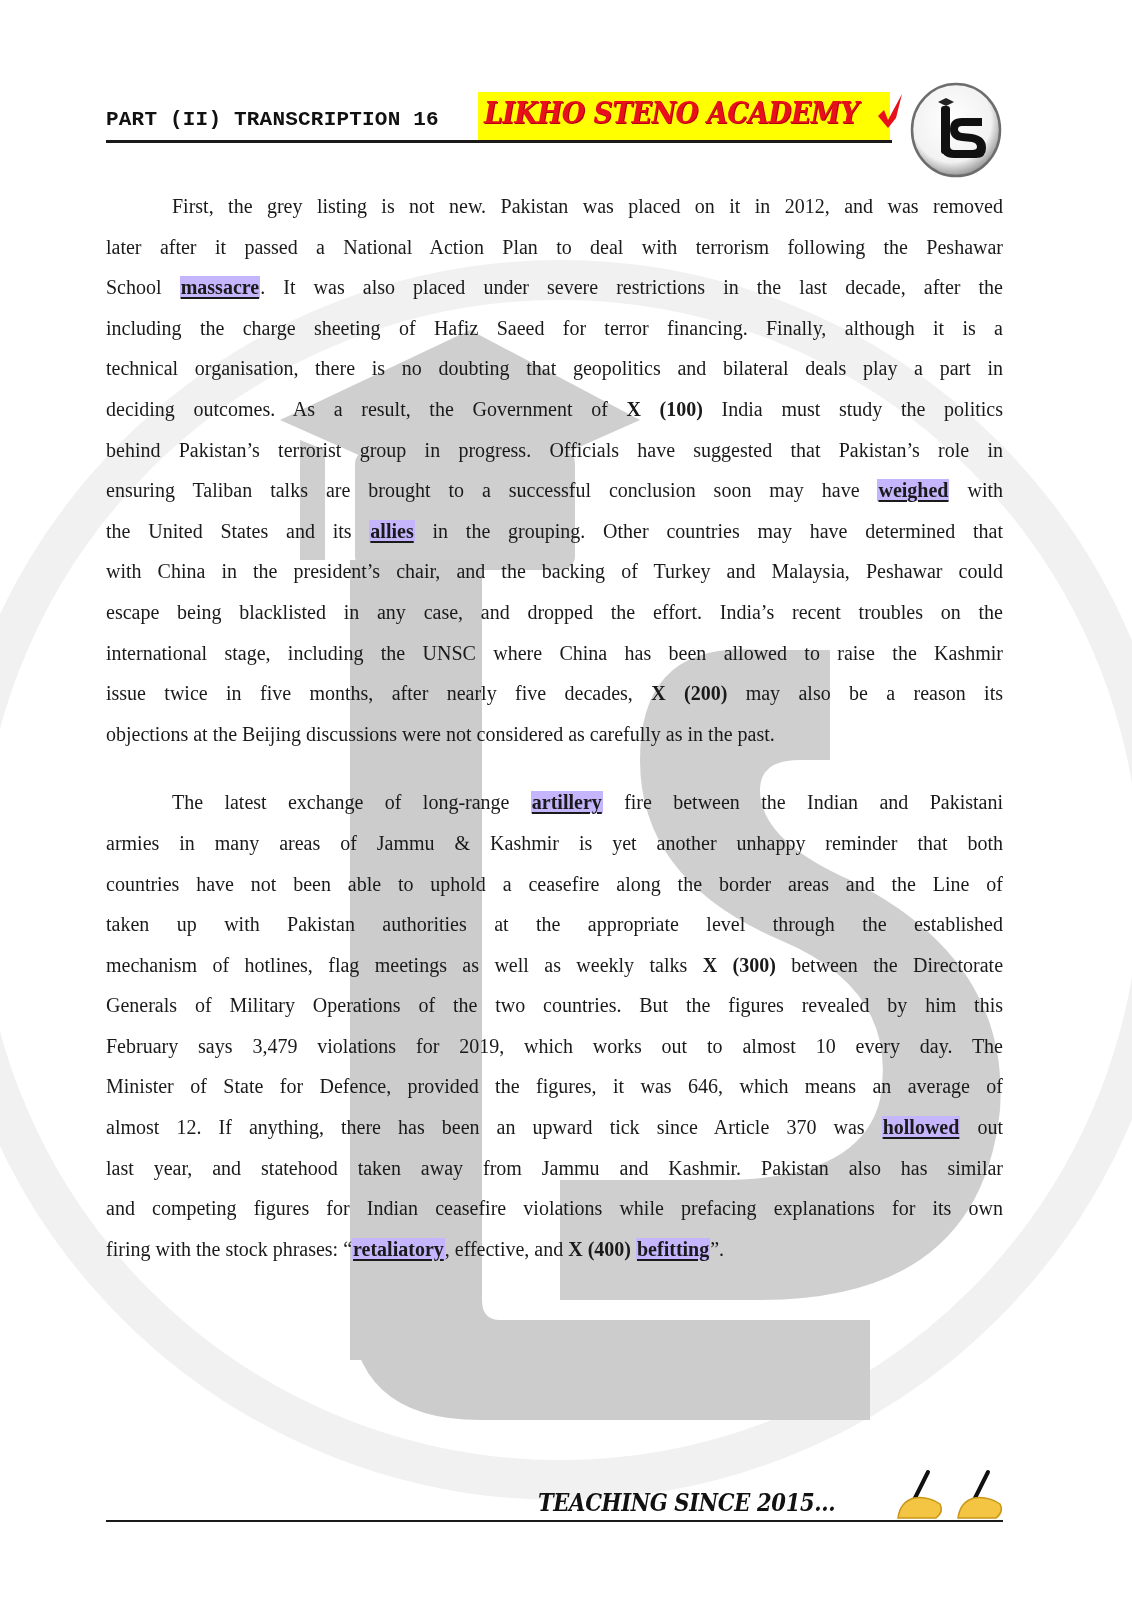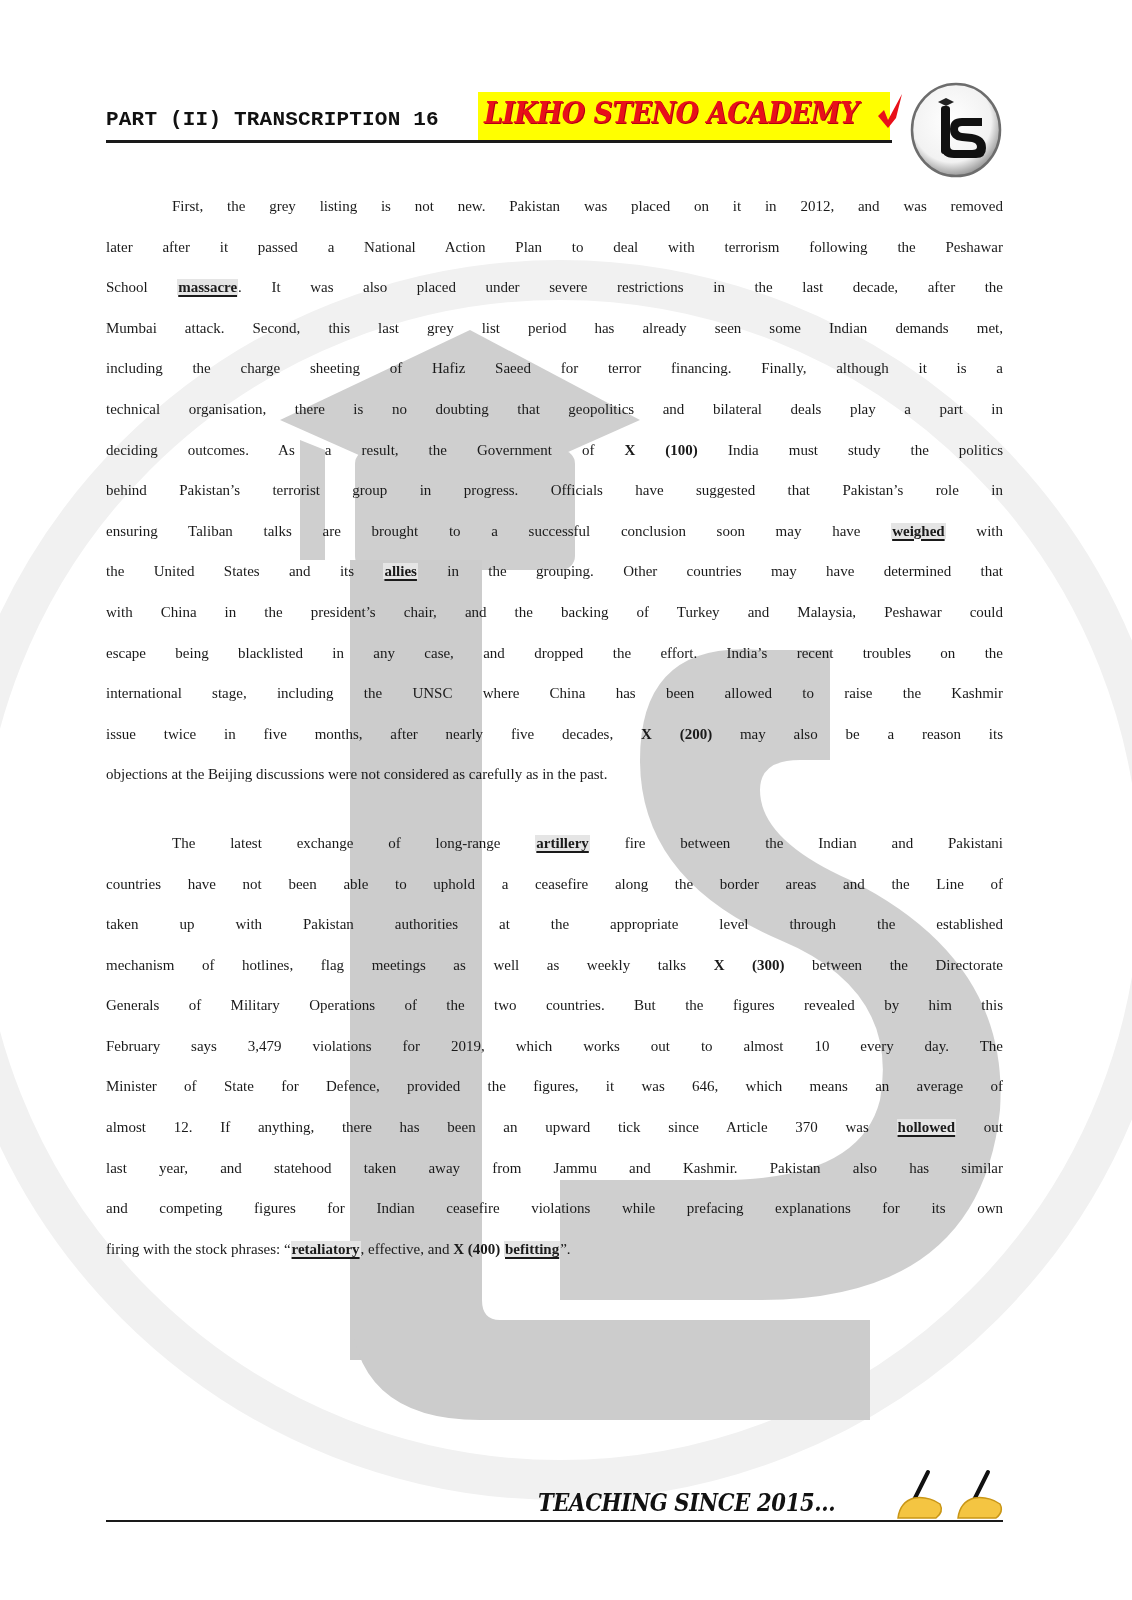--- a/index.html
+++ b/index.html
@@ -13,26 +13,26 @@
     .header-title { position: absolute; left: 0; top: 18px; font-family: Liberation Mono, monospace; font-weight: bold; font-size: 21px; letter-spacing: 0.2px; color: #111; }
     .brand-box { position: absolute; left: 372px; top: 2px; width: 412px; height: 48px; background: #ffff00; }
     .brand-text { position: absolute; left: 378px; top: 6px; font-family: "DejaVu Serif", serif; font-weight: bold; font-style: italic; font-size: 29px; letter-spacing: -0.5px; color: #e8101a; transform: scaleX(0.92); transform-origin: left center; white-space: nowrap; text-shadow: 1px 1px 0 #b00010; }
     .brand-tick { position: absolute; left: 770px; top: 0px; width: 28px; height: 40px; }
     .header-rule { position: absolute; left: 106px; top: 140px; width: 786px; height: 3px; background: #1a1a1a; z-index: 2; }
 
     .logo { position: absolute; left: 904px; top: 80px; width: 104px; height: 100px; z-index: 2; }
 
     
     .content { position: absolute; left: 106px; top: 186px; width: 897px; z-index: 1; }
-    .para { margin: 0; font-size: 15px; line-height: 40.6px; }
+    .para { margin: 0; font-size: 20px; line-height: 40.6px; }
     .para + .para { margin-top: 28px; }
     .line { display: block; text-align: justify; text-align-last: justify; white-space: nowrap; height: 40.6px; }
     .line.last { text-align-last: left; }
     .indent { display: inline-block; width: 66px; }
-    .hl { background: #e5e5e5; font-weight: bold; text-decoration: underline; text-decoration-thickness: 2px; text-underline-offset: 3px; padding: 0 1px; }
+    .hl { background: #c4b5fd; font-weight: bold; text-decoration: underline; text-decoration-thickness: 2px; text-underline-offset: 3px; padding: 0 1px; }
     .marker { font-weight: bold; }
 
     
     .footer-text { position: absolute; left: 538px; top: 1488px; font-family: "DejaVu Serif", serif; font-weight: bold; font-style: italic; font-size: 24px; color: #111; white-space: nowrap; transform: scaleX(0.88); transform-origin: left center; letter-spacing: -0.4px; z-index: 2; }
     .footer-icons { position: absolute; left: 884px; top: 1466px; width: 120px; height: 54px; z-index: 2; }
     .footer-rule { position: absolute; left: 106px; top: 1520px; width: 897px; height: 2px; background: #1a1a1a; z-index: 2; }
   </style>
 </head>
 <body>
 
@@ -73,35 +73,35 @@
   <polygon points="34,22 42,18 50,22 42,26" fill="#222"></polygon>
   <rect x="37" y="26" width="9" height="48" rx="3" fill="#111"></rect>
   <path d="M37,66 Q37,78 50,78 L72,78 Q82,78 82,68 Q82,56 68,54 L58,53 Q54,52 54,49 Q54,46 58,46 L78,46 L78,38 L58,38 Q46,38 46,49 Q46,60 58,61 L68,62 Q73,63 73,67 Q73,70 68,70 L50,70 Q46,70 46,66 Z" fill="#111"></path>
 </svg>
 
 <div class="content">
   <p class="para" id="p0">
       <span class="line"><span class="indent"></span><span>First, the grey listing is not new. Pakistan was placed on it in 2012, and was removed</span></span>
       <span class="line"><span>later after it passed a National Action Plan to deal with terrorism following the Peshawar</span></span>
       <span class="line"><span>School </span><span class="hl">massacre</span><span>. It was also placed under severe restrictions in the last decade, after the</span></span>
-      <span class="line"><span>Mumbai attack. Second, this last grey list period has already seen some Indian demands met,</span></span>
       <span class="line"><span>including the charge sheeting of Hafiz Saeed for terror financing. Finally, although it is a</span></span>
       <span class="line"><span>technical organisation, there is no doubting that geopolitics and bilateral deals play a part in</span></span>
       <span class="line"><span>deciding outcomes. As a result, the Government of </span><span class="marker">X (100)</span><span> India must study the politics</span></span>
       <span class="line"><span>behind Pakistan’s terrorist group in progress. Officials have suggested that Pakistan’s role in</span></span>
       <span class="line"><span>ensuring Taliban talks are brought to a successful conclusion soon may have </span><span class="hl">weighed</span><span> with</span></span>
       <span class="line"><span>the United States and its </span><span class="hl">allies</span><span> in the grouping. Other countries may have determined that</span></span>
       <span class="line"><span>with China in the president’s chair, and the backing of Turkey and Malaysia, Peshawar could</span></span>
       <span class="line"><span>escape being blacklisted in any case, and dropped the effort. India’s recent troubles on the</span></span>
       <span class="line"><span>international stage, including the UNSC where China has been allowed to raise the Kashmir</span></span>
       <span class="line"><span>issue twice in five months, after nearly five decades, </span><span class="marker">X (200)</span><span> may also be a reason its</span></span>
       <span class="line last"><span>objections at the Beijing discussions were not considered as carefully as in the past.</span></span>
     </p>
   <p class="para" id="p1">
       <span class="line"><span class="indent"></span><span>The latest exchange of long-range </span><span class="hl">artillery</span><span> fire between the Indian and Pakistani</span></span>
+      <span class="line"><span>armies in many areas of Jammu &amp; Kashmir is yet another unhappy reminder that both</span></span>
       <span class="line"><span>countries have not been able to uphold a ceasefire along the border areas and the Line of</span></span>
       <span class="line"><span>taken up with Pakistan authorities at the appropriate level through the established</span></span>
       <span class="line"><span>mechanism of hotlines, flag meetings as well as weekly talks </span><span class="marker">X (300)</span><span> between the Directorate</span></span>
       <span class="line"><span>Generals of Military Operations of the two countries. But the figures revealed by him this</span></span>
       <span class="line"><span>February says 3,479 violations for 2019, which works out to almost 10 every day. The</span></span>
       <span class="line"><span>Minister of State for Defence, provided the figures, it was 646, which means an average of</span></span>
       <span class="line"><span>almost 12. If anything, there has been an upward tick since Article 370 was </span><span class="hl">hollowed</span><span> out</span></span>
       <span class="line"><span>last year, and statehood taken away from Jammu and Kashmir. Pakistan also has similar</span></span>
       <span class="line"><span>and competing figures for Indian ceasefire violations while prefacing explanations for its own</span></span>
       <span class="line last"><span>firing with the stock phrases: “</span><span class="hl">retaliatory</span><span>, effective, and </span><span class="marker">X (400)</span><span> </span><span class="hl">befitting</span><span>”.</span></span>

